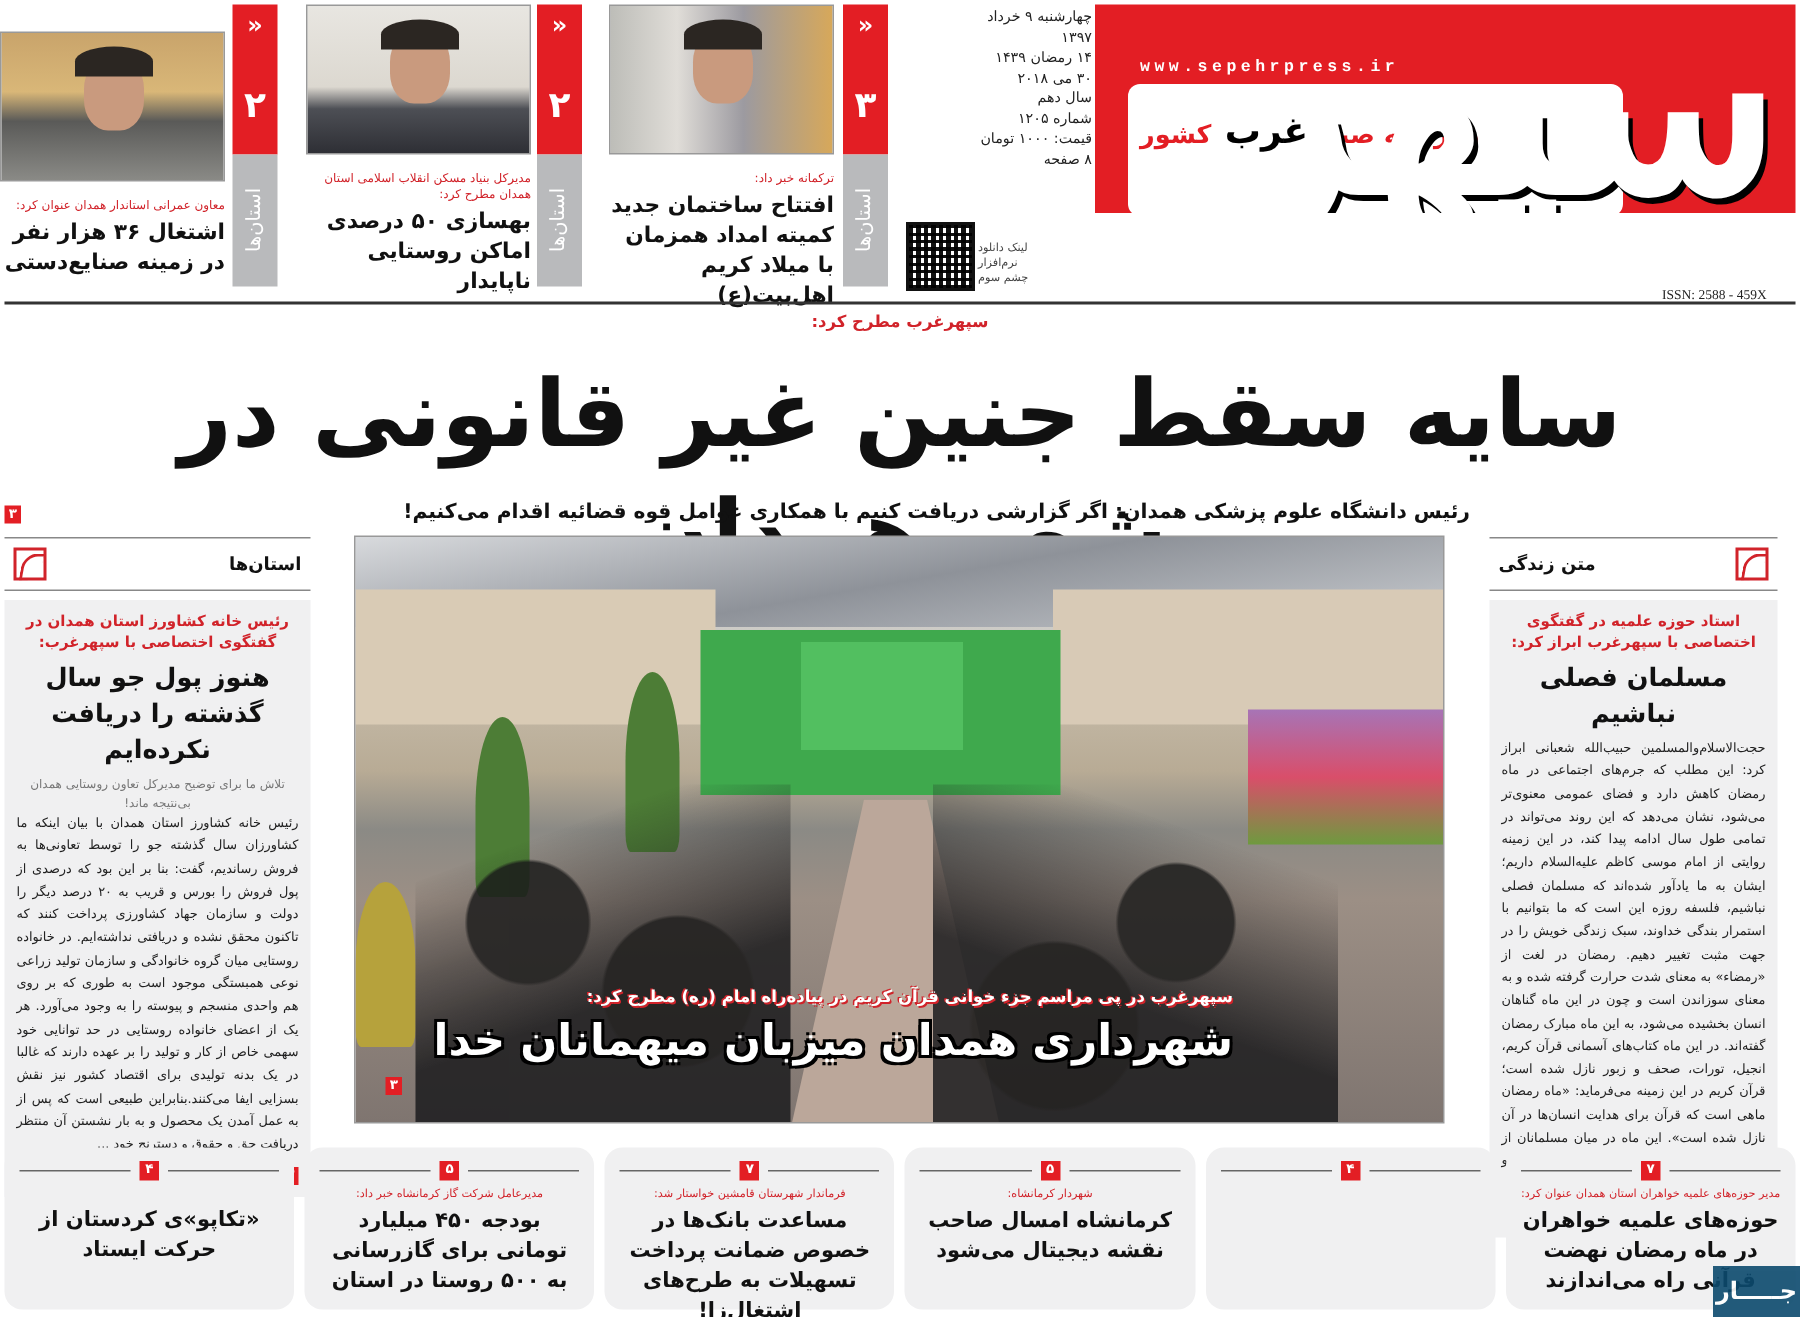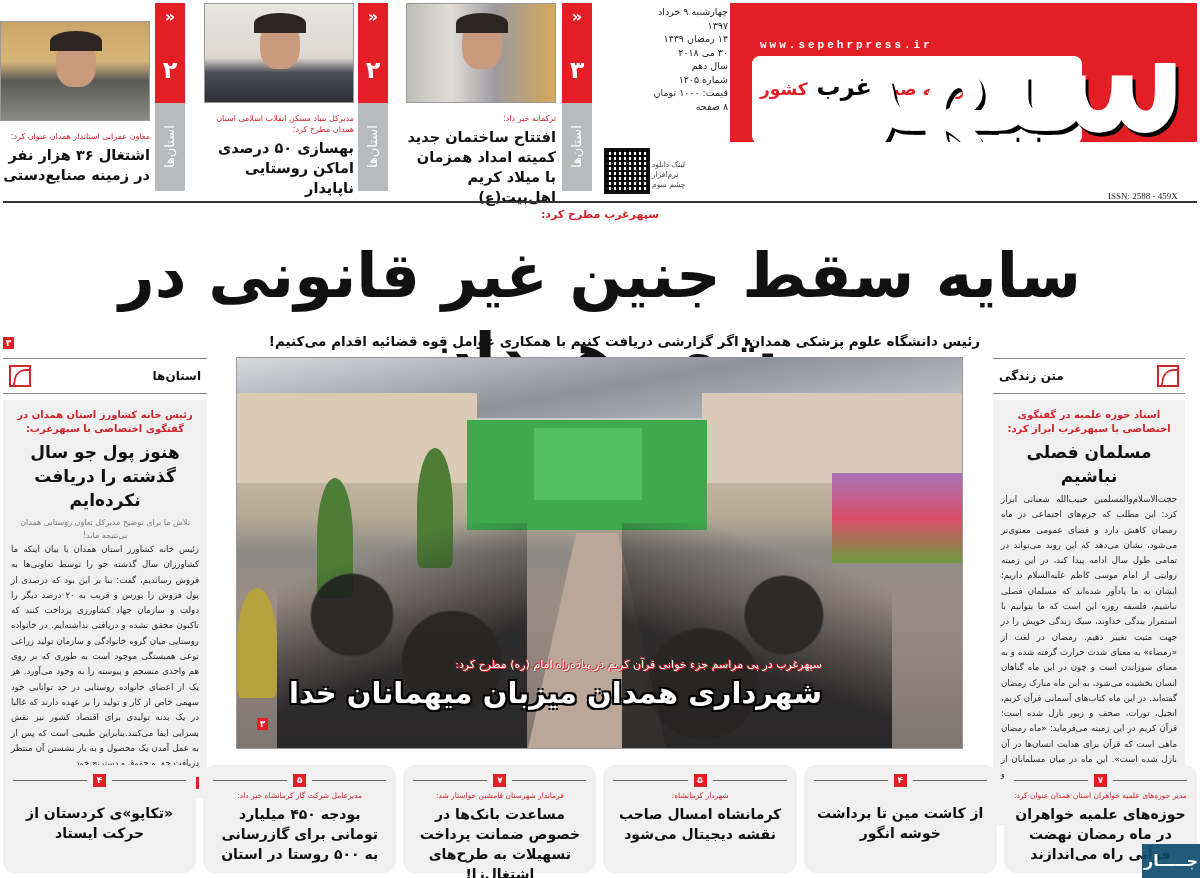--- a/index.html
+++ b/index.html
@@ -69,21 +69,21 @@
   .mp-mountain { position:absolute; left:0; top:0; width:100%; height:60px; background: linear-gradient(170deg,#d8dadd 0%,#8e9299 50%,#c9ccd0 100%); }
   .mp-building-l { position:absolute; left:0; top:35px; width:240px; height:90px; background:#d9cbb5; }
   .mp-building-r { position:absolute; right:0; top:35px; width:260px; height:90px; background:#d8cab6; }
   .mp-stage { position:absolute; left:230px; top:62px; width:240px; height:110px; background:#3fa94d; }
   .mp-stage-c { position:absolute; left:297px; top:70px; width:108px; height:72px; background:#52bf60; }
   .mp-path { position:absolute; left:290px; top:175px; width:140px; height:220px; background:#bba79a; clip-path: polygon(35% 0,65% 0,100% 100%,0 100%); }
   .mp-row-l { position:absolute; left:40px; top:165px; width:250px; height:230px; background: radial-gradient(circle at 30% 40%,#1a1a1a 0 18%,transparent 19%) , radial-gradient(circle at 70% 60%,#161616 0 22%,transparent 23%), linear-gradient(160deg,transparent 20%,#1c1c1e 60%); opacity:.85; }
   .mp-row-r { position:absolute; right:70px; top:165px; width:270px; height:230px; background: radial-gradient(circle at 60% 40%,#1a1a1a 0 18%,transparent 19%), radial-gradient(circle at 30% 70%,#161616 0 22%,transparent 23%), linear-gradient(200deg,transparent 20%,#1c1c1e 60%); opacity:.85; }
   .mp-flowers { position:absolute; right:0; top:115px; width:130px; height:90px; background: linear-gradient(180deg,#a774b6,#d94e6a 50%,#6e9a3f); }
   .mp-tree { position:absolute; width:36px; height:120px; background:#4d7d36; border-radius: 50% 50% 10% 10%; }
-  .mp-caption-kicker { position:absolute; right:140px; top:300px; color:#fff; font-size:11px; font-weight:normal; text-shadow:1px 1px 0 #d1232a,-1px -1px 0 #d1232a; }
+  .mp-caption-kicker { position:absolute; right:140px; top:300px; color:#fff; font-size:11px; font-weight:bold; text-shadow:1px 1px 0 #d1232a,-1px -1px 0 #d1232a; }
   .mp-caption-title { position:absolute; right:140px; top:318px; color:#fff; font-size:29px; font-weight:bold; text-shadow:2px 2px 0 #000,-2px -2px 0 #000,2px -2px 0 #000,-2px 2px 0 #000; }
   .mp-badge { position:absolute; left:20px; top:360px; }
 
   
   .cards { position: absolute; left: 3px; top: 765px; width: 1194px; height: 108px; display: flex; flex-direction: row; gap: 7px; }
   .card { flex: 1; background: #f0f0f1; border-radius: 12px; padding: 8px 10px; text-align: center; position: relative; }
   .card .cline { display:flex; align-items:center; justify-content:center; gap:6px; height: 14px; }
   .card .cline .l { flex:1; height:1px; background:#666; position:relative; }
   .card .cline .num { background:#e31e24; color:#fff; width:13px; height:13px; font-size:9px; font-weight:bold; line-height:13px; }
   .card .ck { color:#d1232a; font-size:7.5px; margin-top:4px; line-height:10px; }
@@ -230,21 +230,20 @@
       </div>
     <div class="ck">مدیر حوزه‌های علمیه خواهران استان همدان عنوان کرد:</div>
     <div class="ct">حوزه‌های علمیه خواهران در ماه رمضان نهضت قرآنی راه می‌اندازند</div>
   </div>
   <div class="card">
     <div class="cline">
         <span class="l"></span>
         <span class="num">۴</span>
         <span class="l"></span>
       </div>
-    <div class="ct nokick">از کاشت مین تا برداشت خوشه انگور</div>
   </div>
   <div class="card">
     <div class="cline">
         <span class="l"></span>
         <span class="num">۵</span>
         <span class="l"></span>
       </div>
     <div class="ck">شهردار کرمانشاه:</div>
     <div class="ct">کرمانشاه امسال صاحب نقشه دیجیتال می‌شود</div>
   </div>

